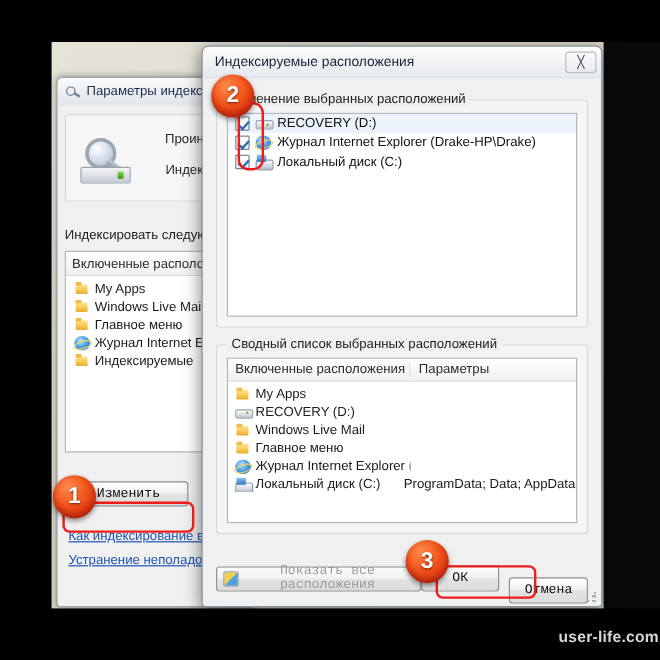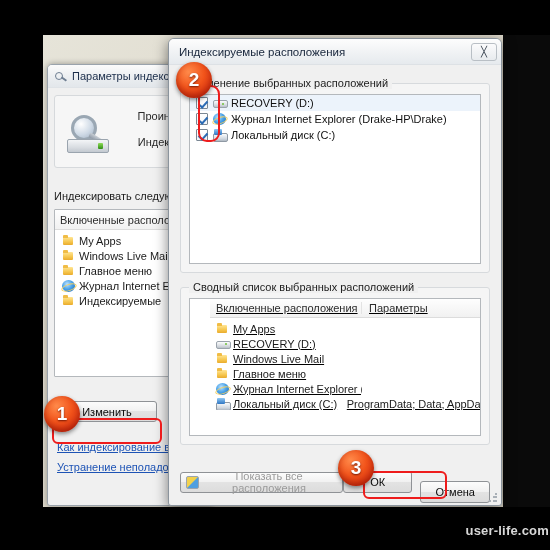--- a/index.html
+++ b/index.html
@@ -200,21 +200,21 @@
     cursor: pointer;
   }
 
   .btn {
     border: 1px solid #8f9296;
     border-radius: 3px;
     background: linear-gradient(180deg,#fcfcfc 0%,#f1f1f1 48%,#e3e3e3 50%,#dcdcdc 100%);
     font-size: 11px; color: #0b0b0b;
     display: inline-flex; align-items: center; justify-content: center;
     cursor: pointer;
-    font-family: Liberation Sans, sans-serif;
+    font-family: Liberation Mono, monospace;
   }
   .btn[data-disabled="true"] { color: #9a9a9a; }
 
   .change-btn {
     position: absolute;
     left: 9px; top: 313px;
     width: 100px; height: 21px;
   }
 
   
@@ -255,21 +255,21 @@
     padding: 10px 8px 8px 8px;
   }
   .group-label {
     position: absolute; top: -7px; left: 8px;
     background: #f0f0f0;
     padding: 0 4px;
     font-size: 11px; color: #1c1c1c;
     white-space: nowrap;
   }
   .group.g1 { height: 190px; margin-top: 10px; }
-  .group.g2 { height: 158px; margin-top: 14px; text-decoration: underline; }
+  .group.g2 { height: 158px; margin-top: 14px; }
 
   .tree {
     height: 100%;
     background: #fff;
     border: 1px solid #b4b8bc;
     overflow: hidden;
   }
   .tree-row {
     height: 16px;
     display: flex; align-items: center;
@@ -293,21 +293,20 @@
     border: solid #2b6bb5;
     border-width: 0 2px 2px 0;
     transform: rotate(42deg);
   }
 
   .summary-table {
     height: 100%;
     background: #fff;
     border: 1px solid #b4b8bc;
     overflow: hidden;
-    padding-left: 20px;
   }
   .st-head {
     height: 19px;
     display: flex; align-items: center;
     font-size: 11px; color: #2b2b2b;
     background: linear-gradient(180deg,#fefefe,#f1f1f1);
     border-bottom: 1px solid #dcdcdc;
   }
   .st-head .c1 { width: 152px; padding-left: 6px; border-right: 1px solid #e3e3e3; }
   .st-head .c2 { padding-left: 7px; }

